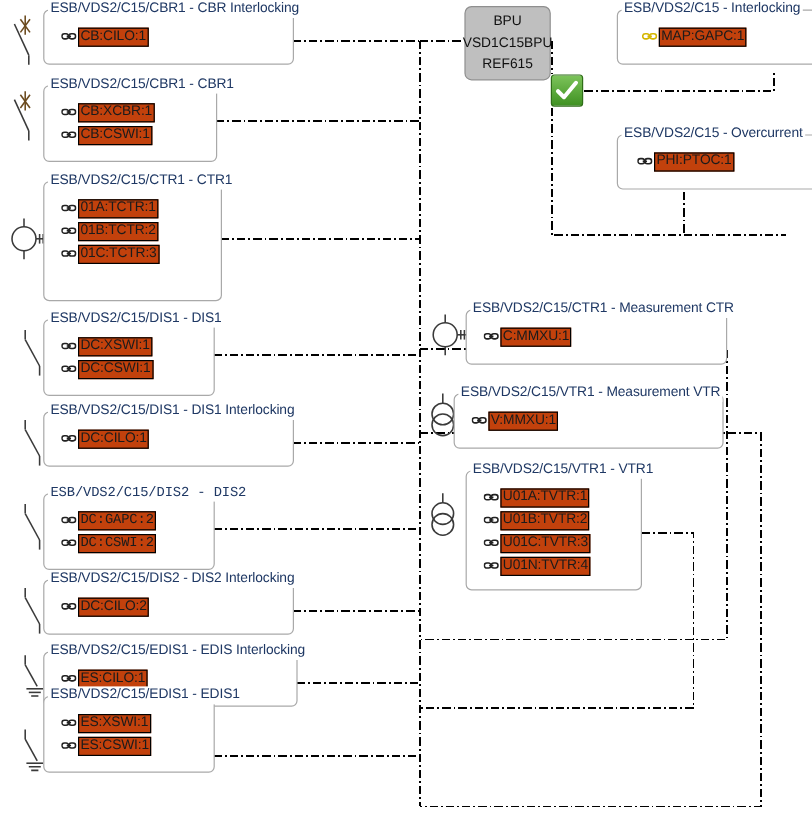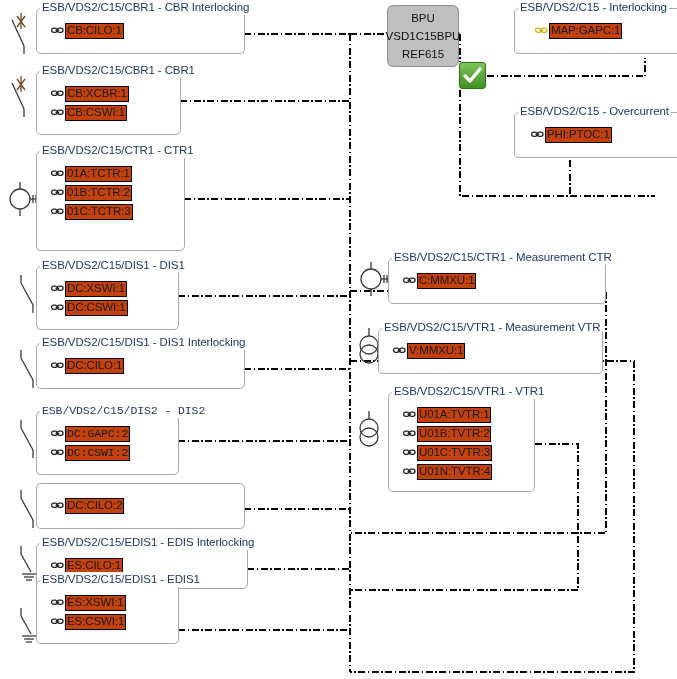--- a/index.html
+++ b/index.html
@@ -354,20 +354,21 @@
           <rect x="0.6" y="2.2" width="5.6" height="4.2" rx="2.1" fill="none" stroke="#222" stroke-width="1.3"></rect>
           <rect x="6.4" y="2.2" width="5.6" height="4.2" rx="2.1" fill="none" stroke="#222" stroke-width="1.3"></rect>
           <path d="M4.6 4.3 L8.2 4.3" stroke="#222" stroke-width="1.3"></path>
         </svg>
         <span class="ln-chip">DC:CSWI:2</span>
       </div>
     </div>
   </div>
 
   <div class="panel" style="left:36px;top:483px;width:209px;height:46px;">
+    <div class="ptitle">ESB/VDS2/C15/DIS2 - DIS2 Interlocking</div>
     <div class="pbody">
       <div class="ln-row">
         <svg class="chain" viewBox="0 0 13 9">
           <rect x="0.6" y="2.2" width="5.6" height="4.2" rx="2.1" fill="none" stroke="#222" stroke-width="1.3"></rect>
           <rect x="6.4" y="2.2" width="5.6" height="4.2" rx="2.1" fill="none" stroke="#222" stroke-width="1.3"></rect>
           <path d="M4.6 4.3 L8.2 4.3" stroke="#222" stroke-width="1.3"></path>
         </svg>
         <span class="ln-chip">DC:CILO:2</span>
       </div>
     </div>

